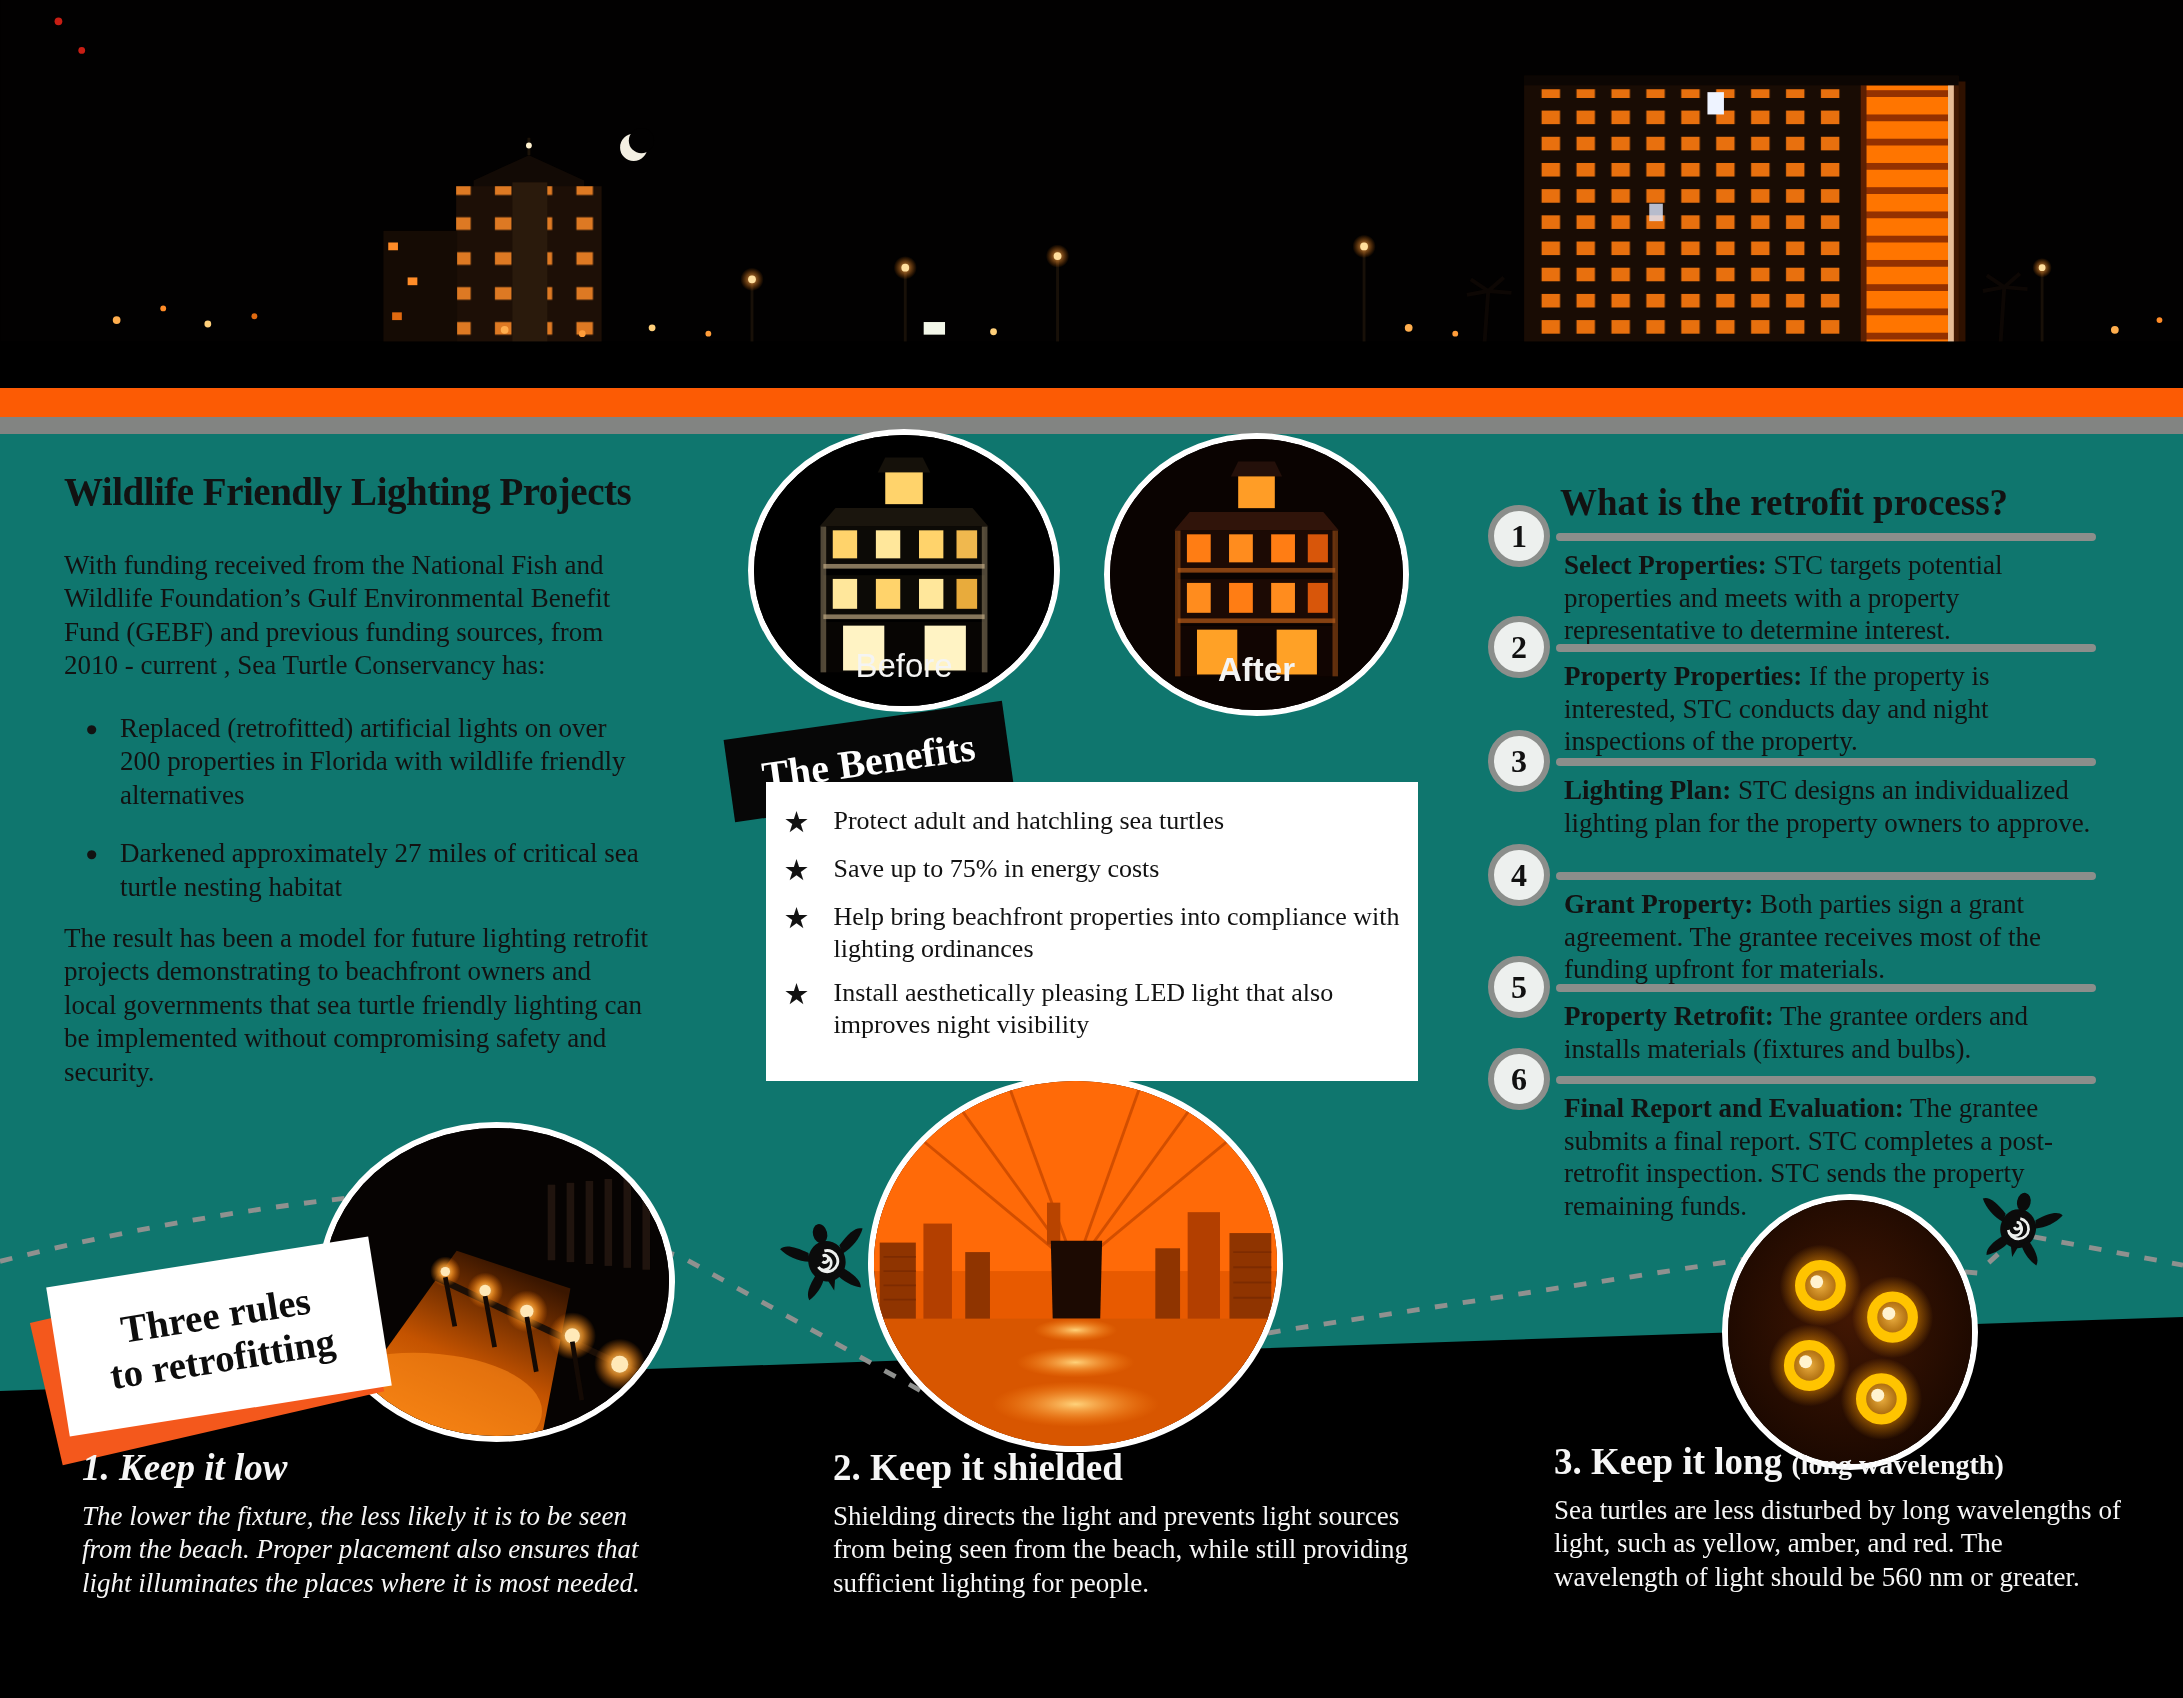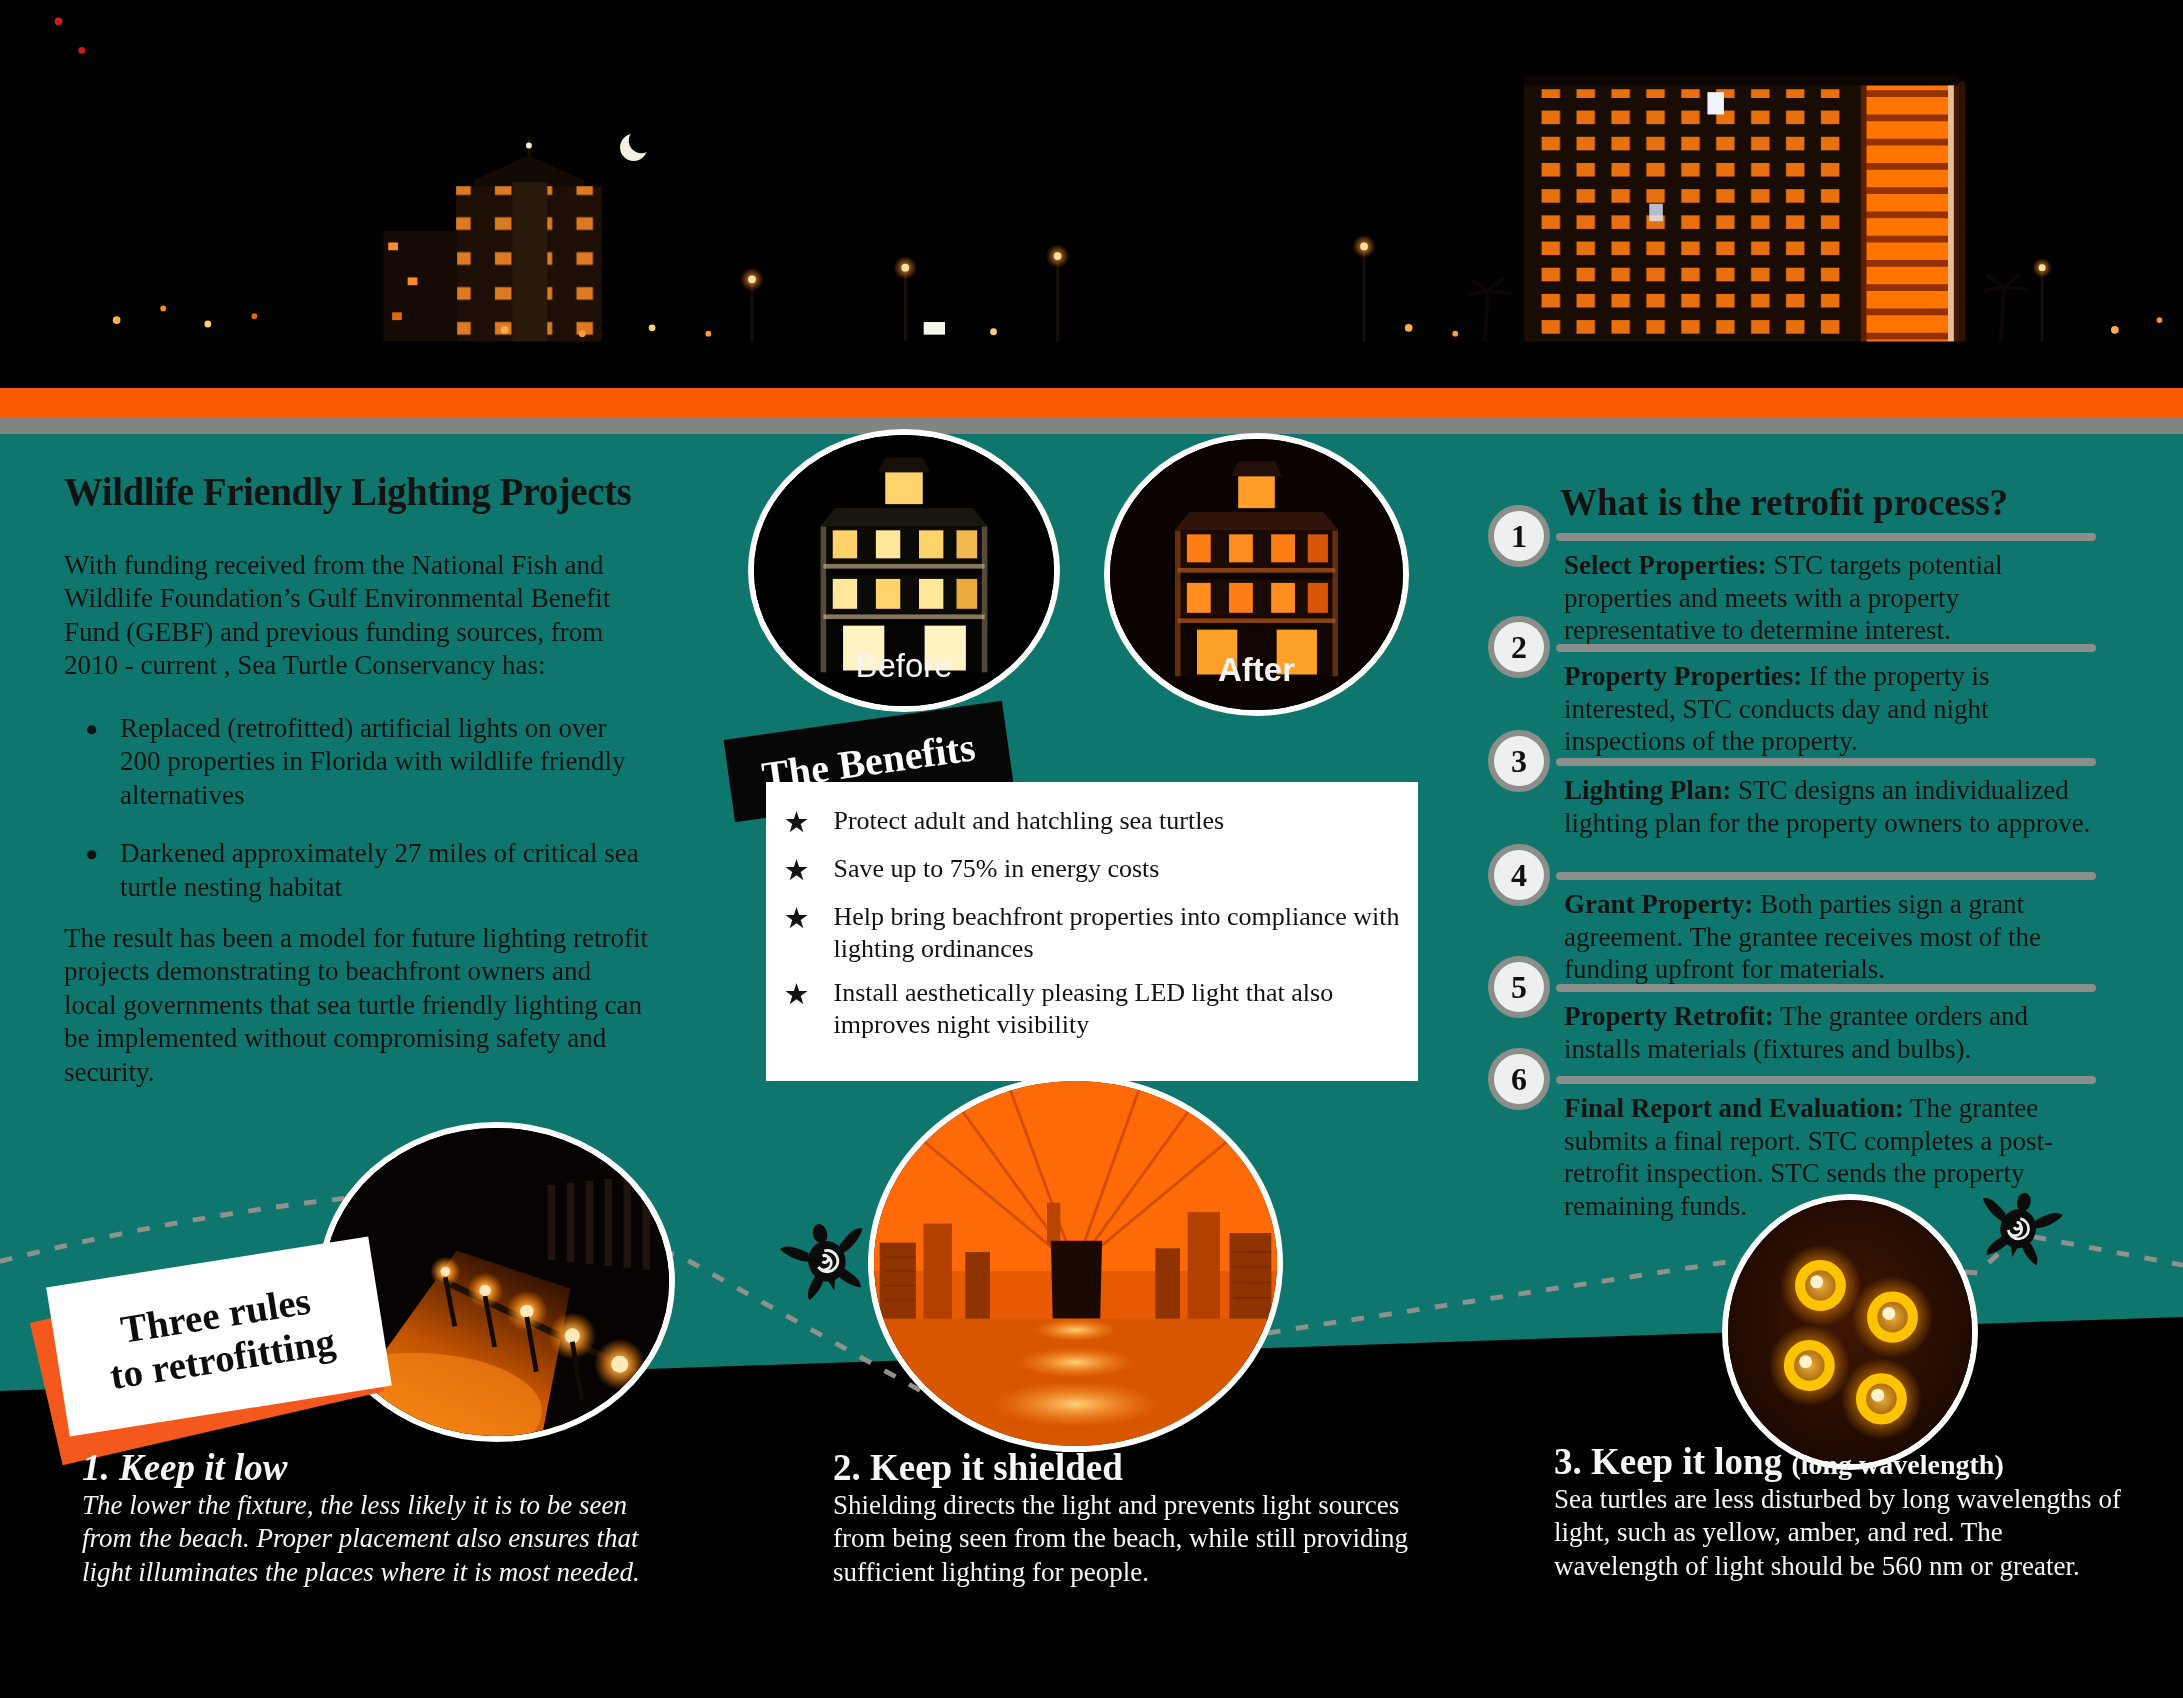--- a/index.html
+++ b/index.html
@@ -62,21 +62,21 @@
   .rules-card .orange{position:absolute;left:-17.5px;top:21.3px;width:330px;height:146px;background:#F4581C;
      transform:rotate(-4deg);}
   .rules-card .white{position:absolute;left:0;top:0;width:326px;height:151px;background:#fff;
      display:flex;flex-direction:column;align-items:center;justify-content:center;}
   .rules-card .white div{font-size:39px;font-weight:bold;line-height:1.12;color:#0d0d0d;}
 
   
   .rule-block{position:absolute;width:578px;color:#f6f6f6;}
   .rule-h{font-size:37px;font-weight:bold;line-height:1.1;}
   .rule-note{font-size:28px;font-weight:bold;text-align:right;}
-  .rule-p{font-size:27px;line-height:1.25;margin-top:0;}
+  .rule-p{font-size:27px;line-height:1.25;margin-top:11px;}
   .rb1{left:82px;top:1448px;font-style:italic;}
   .rb2{left:833px;top:1448px;}
   .rb3{left:1554px;top:1442px;}
 
   .turtle{pointer-events:none;}
 </style>
 </head>
 <body>
 
 <div class="canvas">

